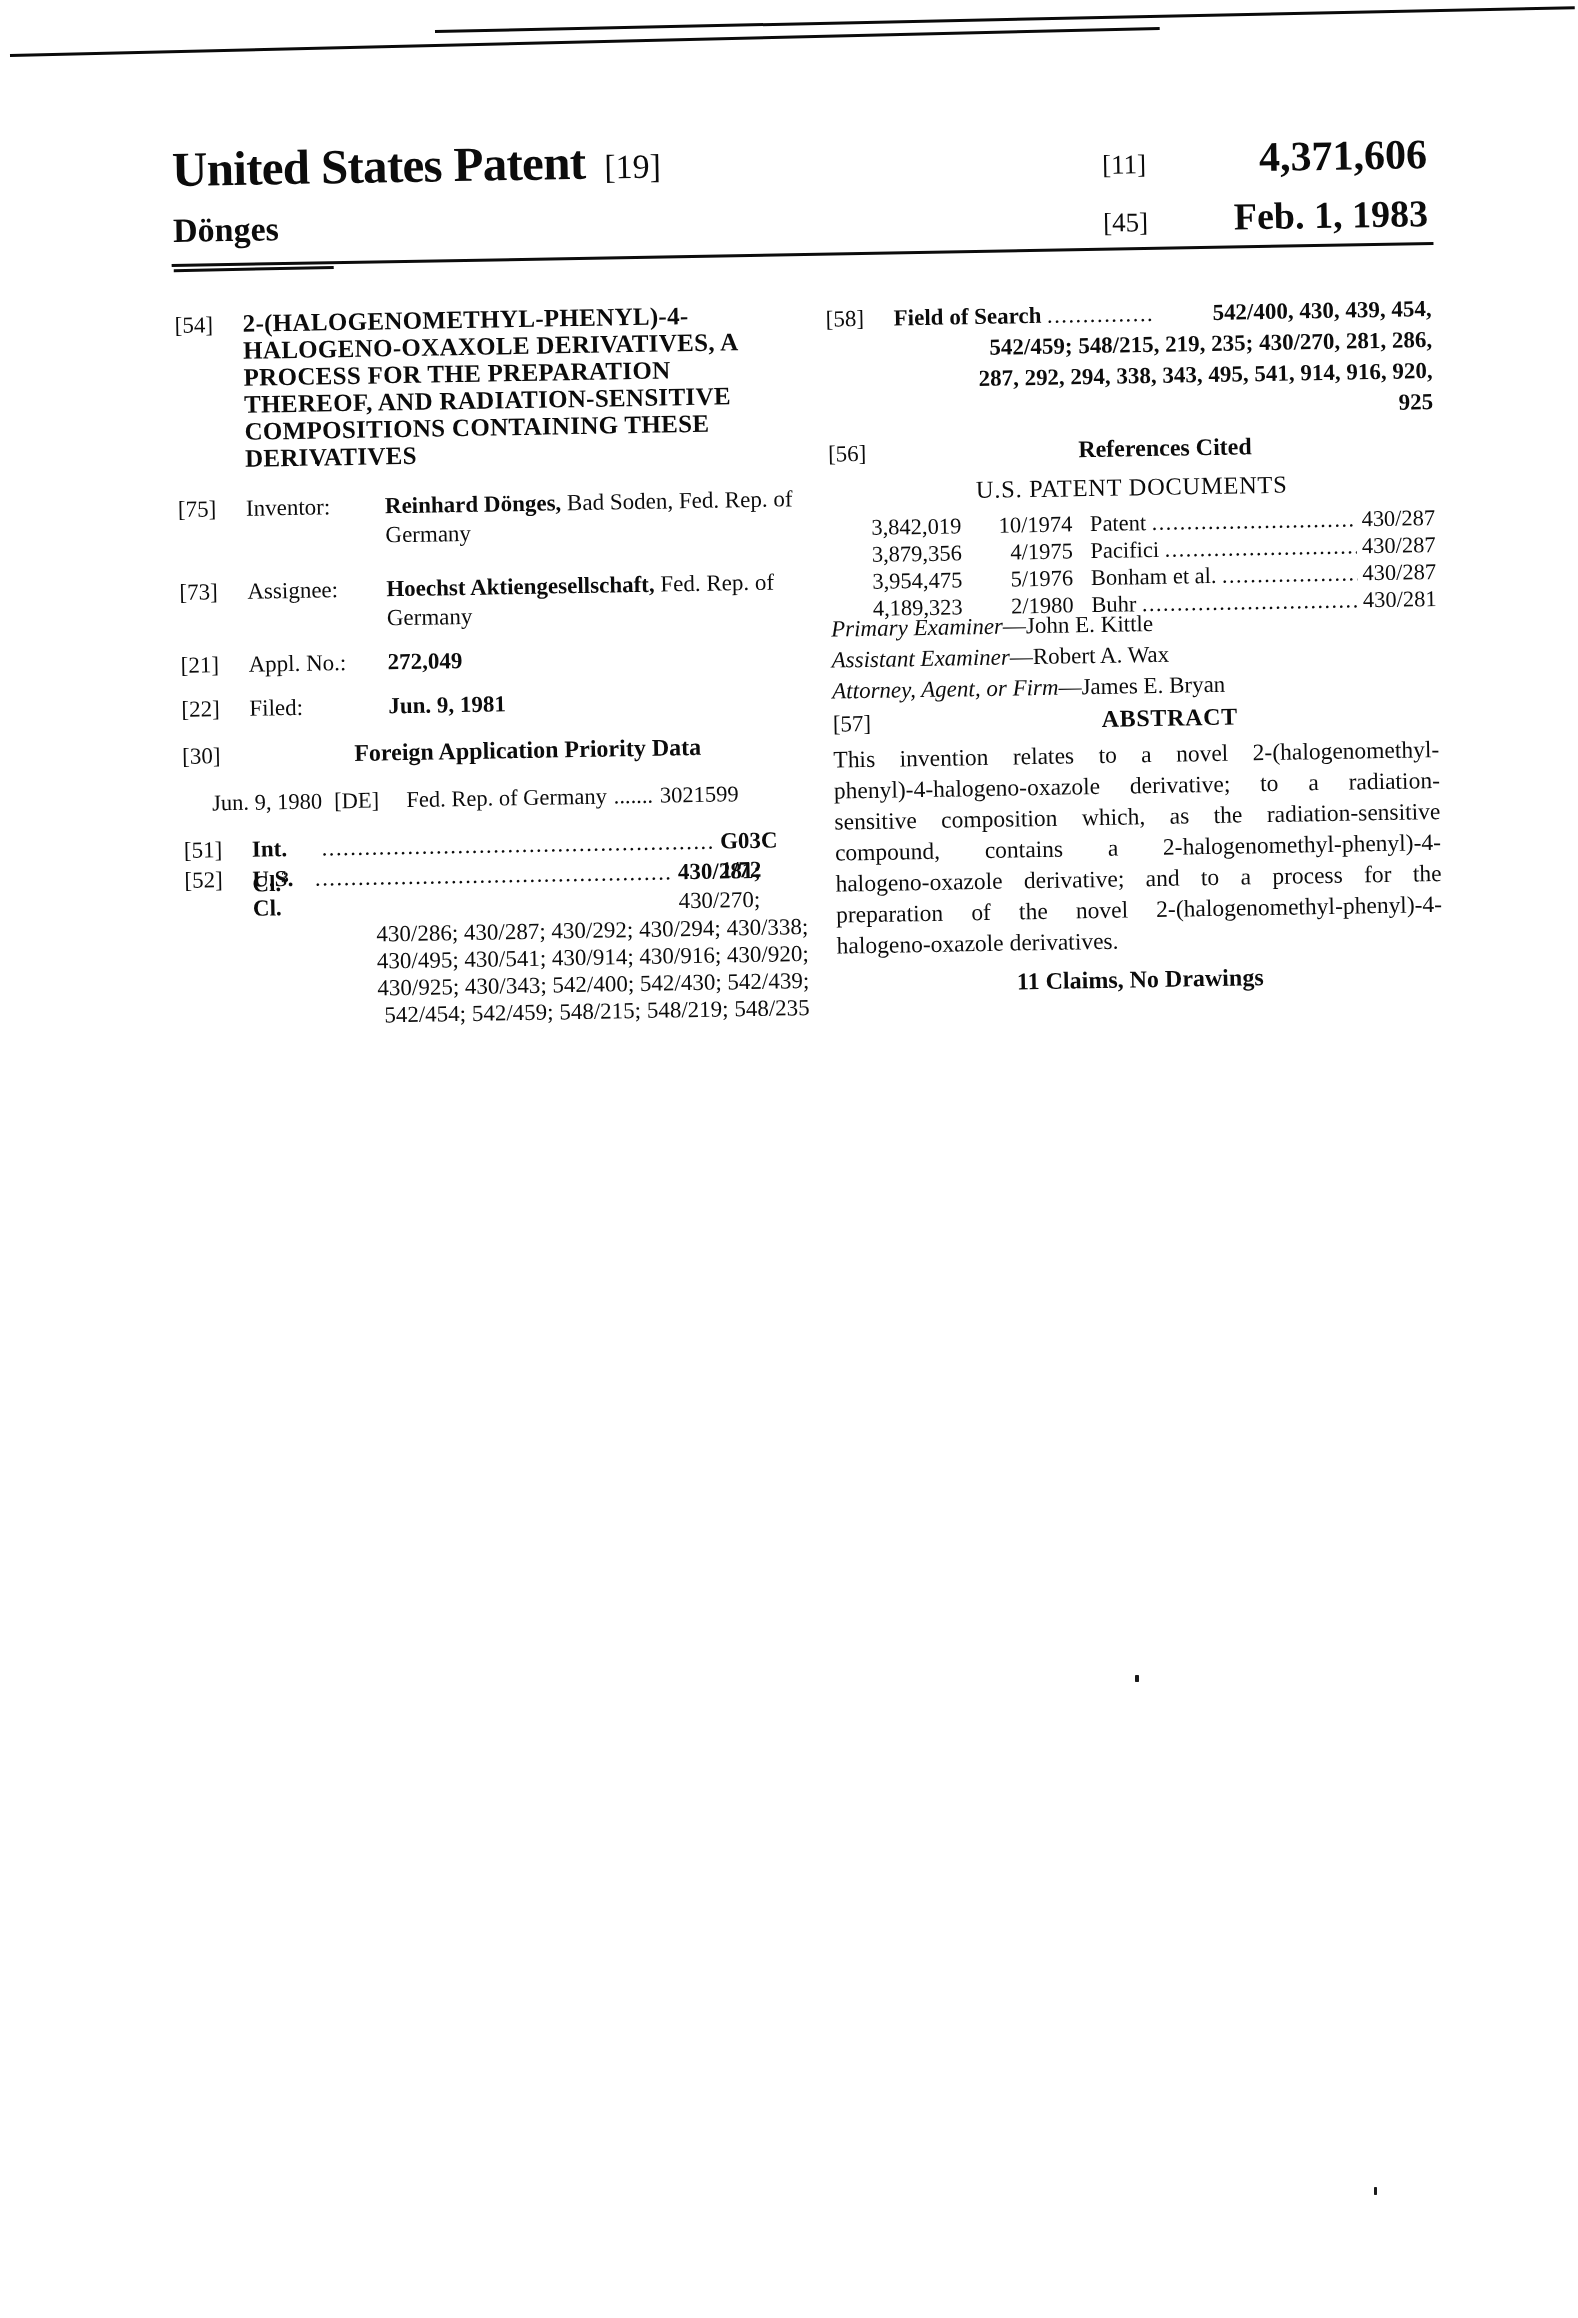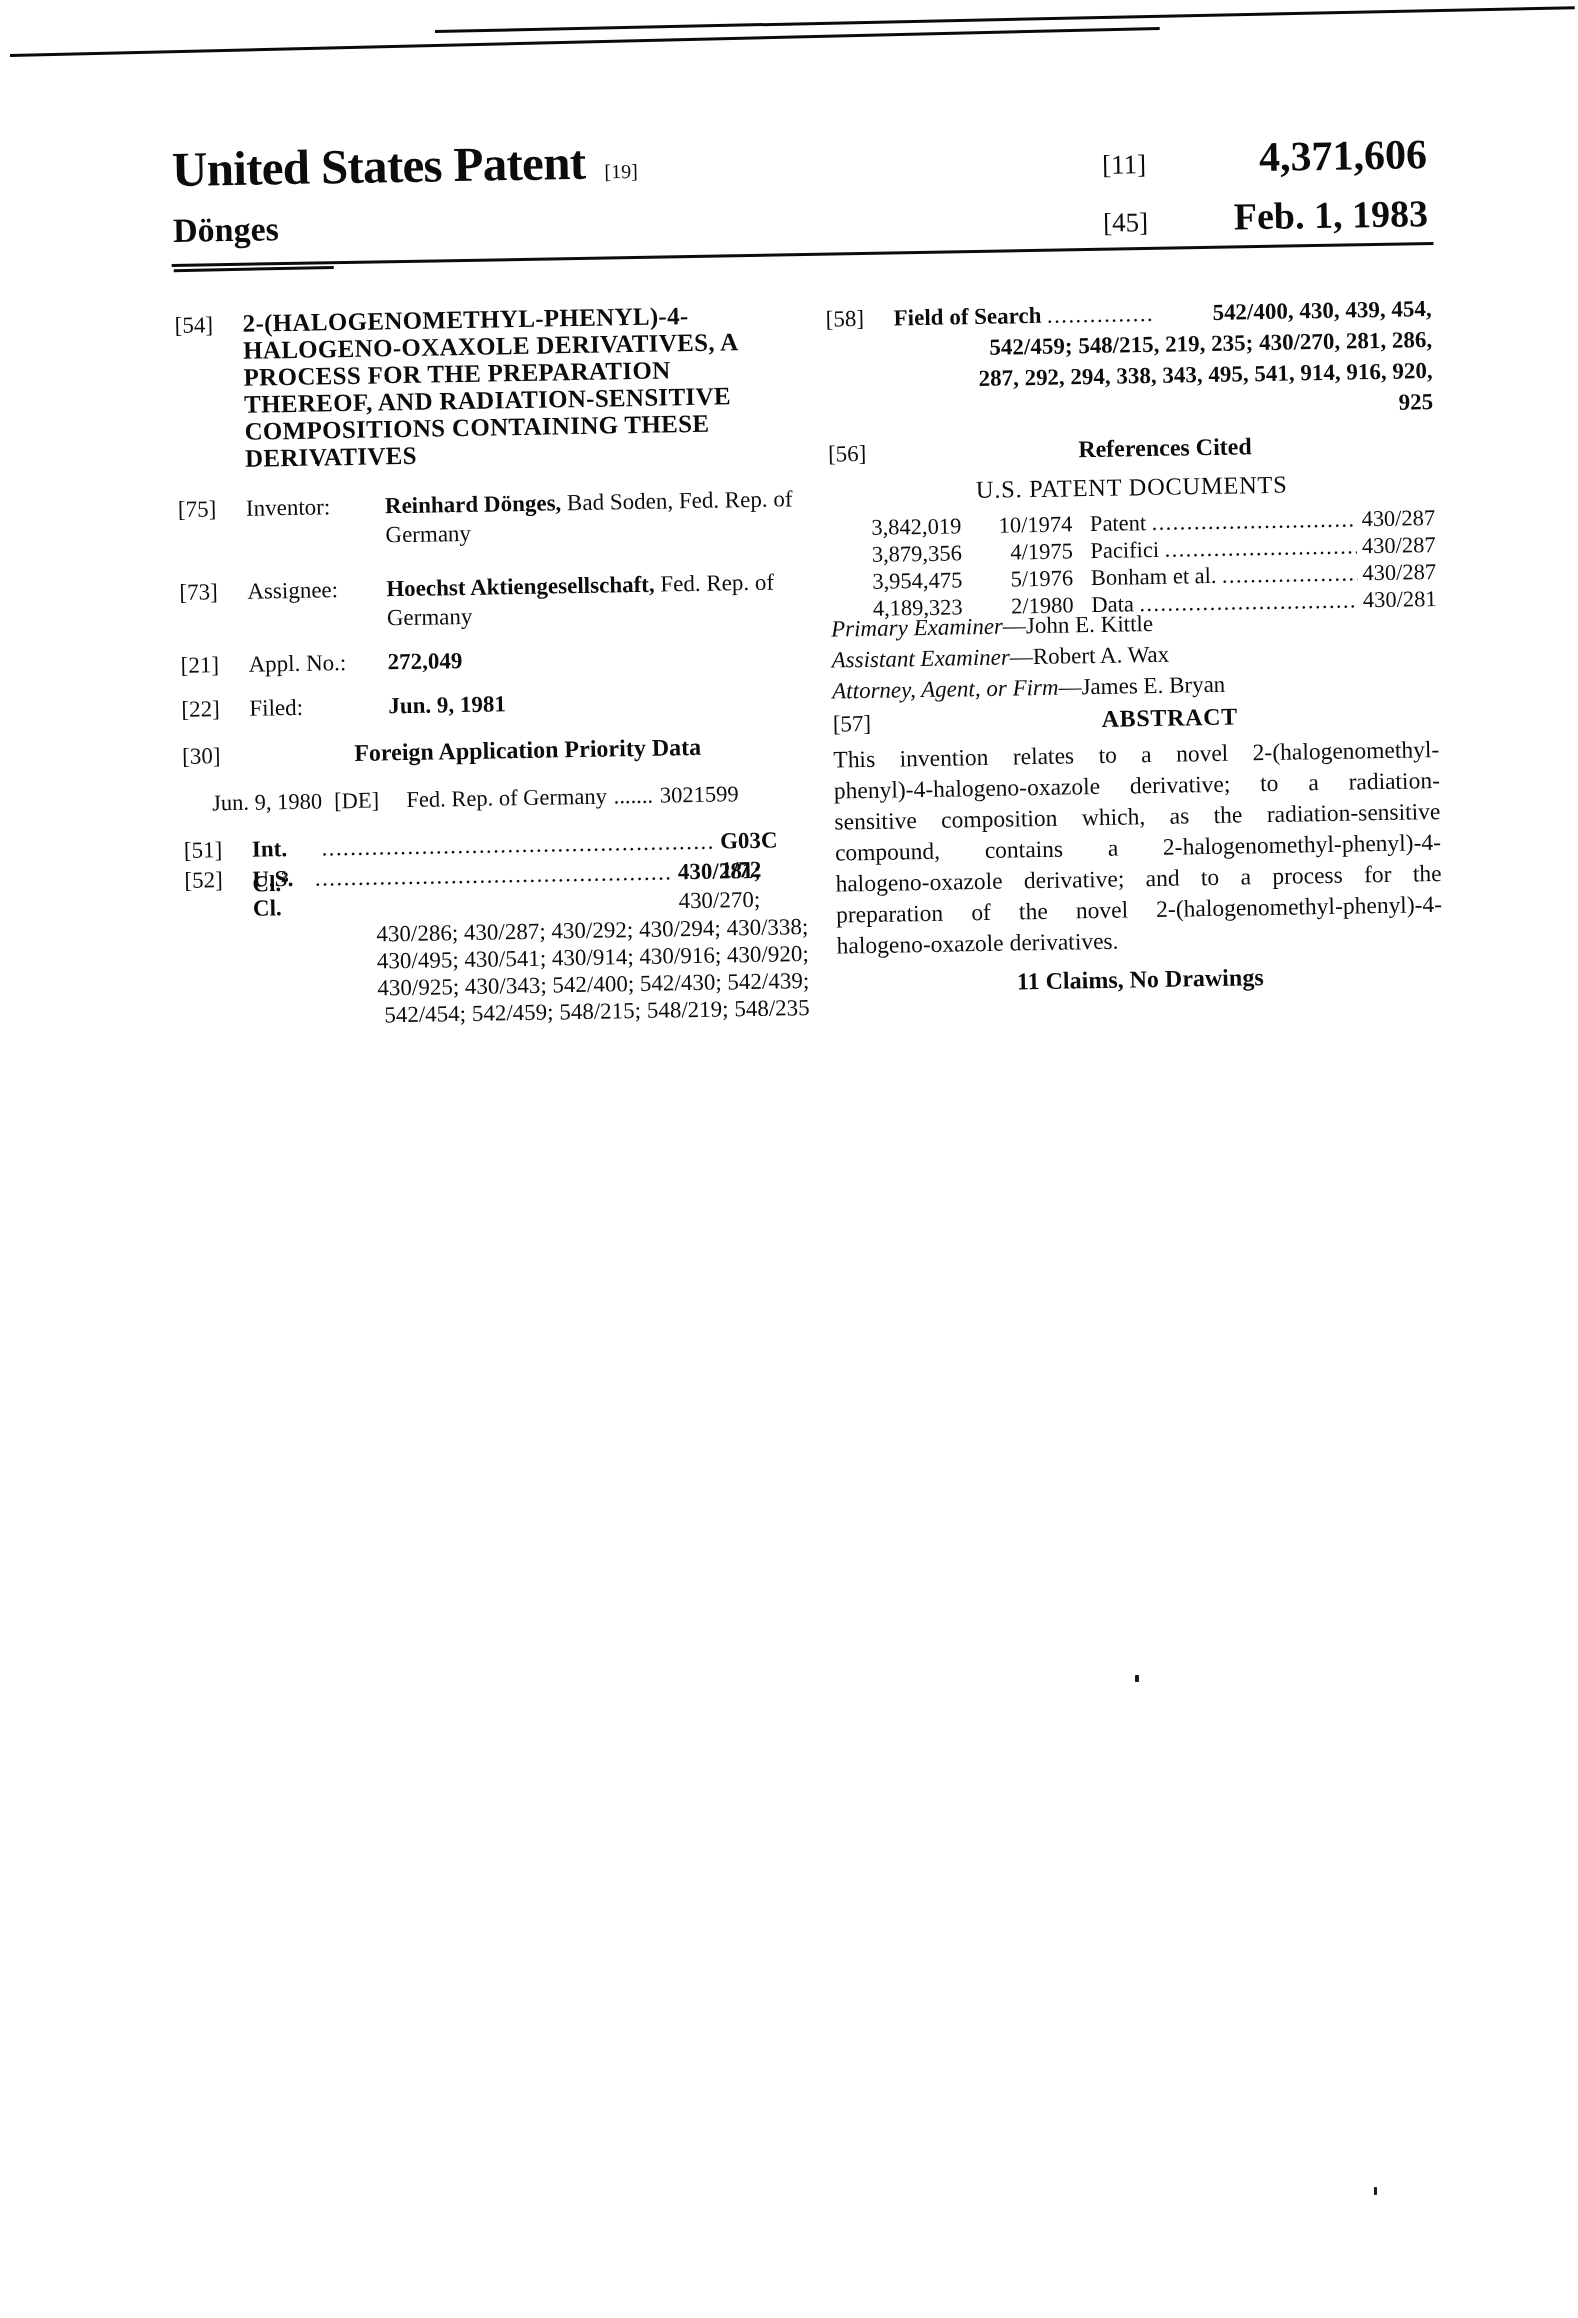--- a/index.html
+++ b/index.html
@@ -20,21 +20,21 @@
   .speck.s2{left:1374px;top:2187px;width:2.7px;height:7.5px;}
   .speck.s3{left:315px;top:460px;width:4.1px;height:4.1px;}
 
   
   .skew{position:absolute;left:0;top:0;width:1578px;height:2319px;
         transform:rotate(-1deg);transform-origin:0 0;}
 
   
   .masthead{position:absolute;left:169px;top:144px;white-space:nowrap;}
   .masthead .big{font-size:49px;font-weight:bold;letter-spacing:-0.7px;}
-  .masthead .kind{font-size:20px;font-weight:normal;margin-left:19px;}
+  .masthead .kind{font-size:34px;font-weight:normal;margin-left:19px;}
   .hdr-right{position:absolute;left:1099px;top:155px;width:325px;
              display:flex;justify-content:space-between;align-items:baseline;}
   .hdr-right .code{font-size:27px;}
   .hdr-right .num{font-size:42px;font-weight:bold;letter-spacing:0;}
   .surname{position:absolute;left:169px;top:215px;font-size:34px;font-weight:bold;}
   .hdr-right2{position:absolute;left:1099px;top:216px;width:325px;
               display:flex;justify-content:space-between;align-items:baseline;}
   .hdr-right2 .code{font-size:27px;}
   .hdr-right2 .num{font-size:38px;font-weight:bold;}
   .rule{position:absolute;left:167px;top:267px;width:1262px;height:2.7px;background:#0c0c0c;}
@@ -236,21 +236,21 @@
         <div class="refrow">
           <span class="no">3,954,475</span>
           <span class="dt">5/1976</span>
           <span class="nm">Bonham et al.</span>
           <span class="leader">........................................</span>
           <span class="cls">430/287</span>
         </div>
         <div class="refrow">
           <span class="no">4,189,323</span>
           <span class="dt">2/1980</span>
-          <span class="nm">Data</span>
+          <span class="nm">Buhr</span>
           <span class="leader">........................................</span>
           <span class="cls">430/281</span>
         </div>
       </div>
 
       <div class="sec exam-sec">
         <div><span class="i">Primary Examiner</span><span>—</span><span>John E. Kittle</span></div>
         <div><span class="i">Assistant Examiner</span><span>—</span><span>Robert A. Wax</span></div>
         <div><span class="i">Attorney, Agent, or Firm</span><span>—</span><span>James E. Bryan</span></div>
       </div>

